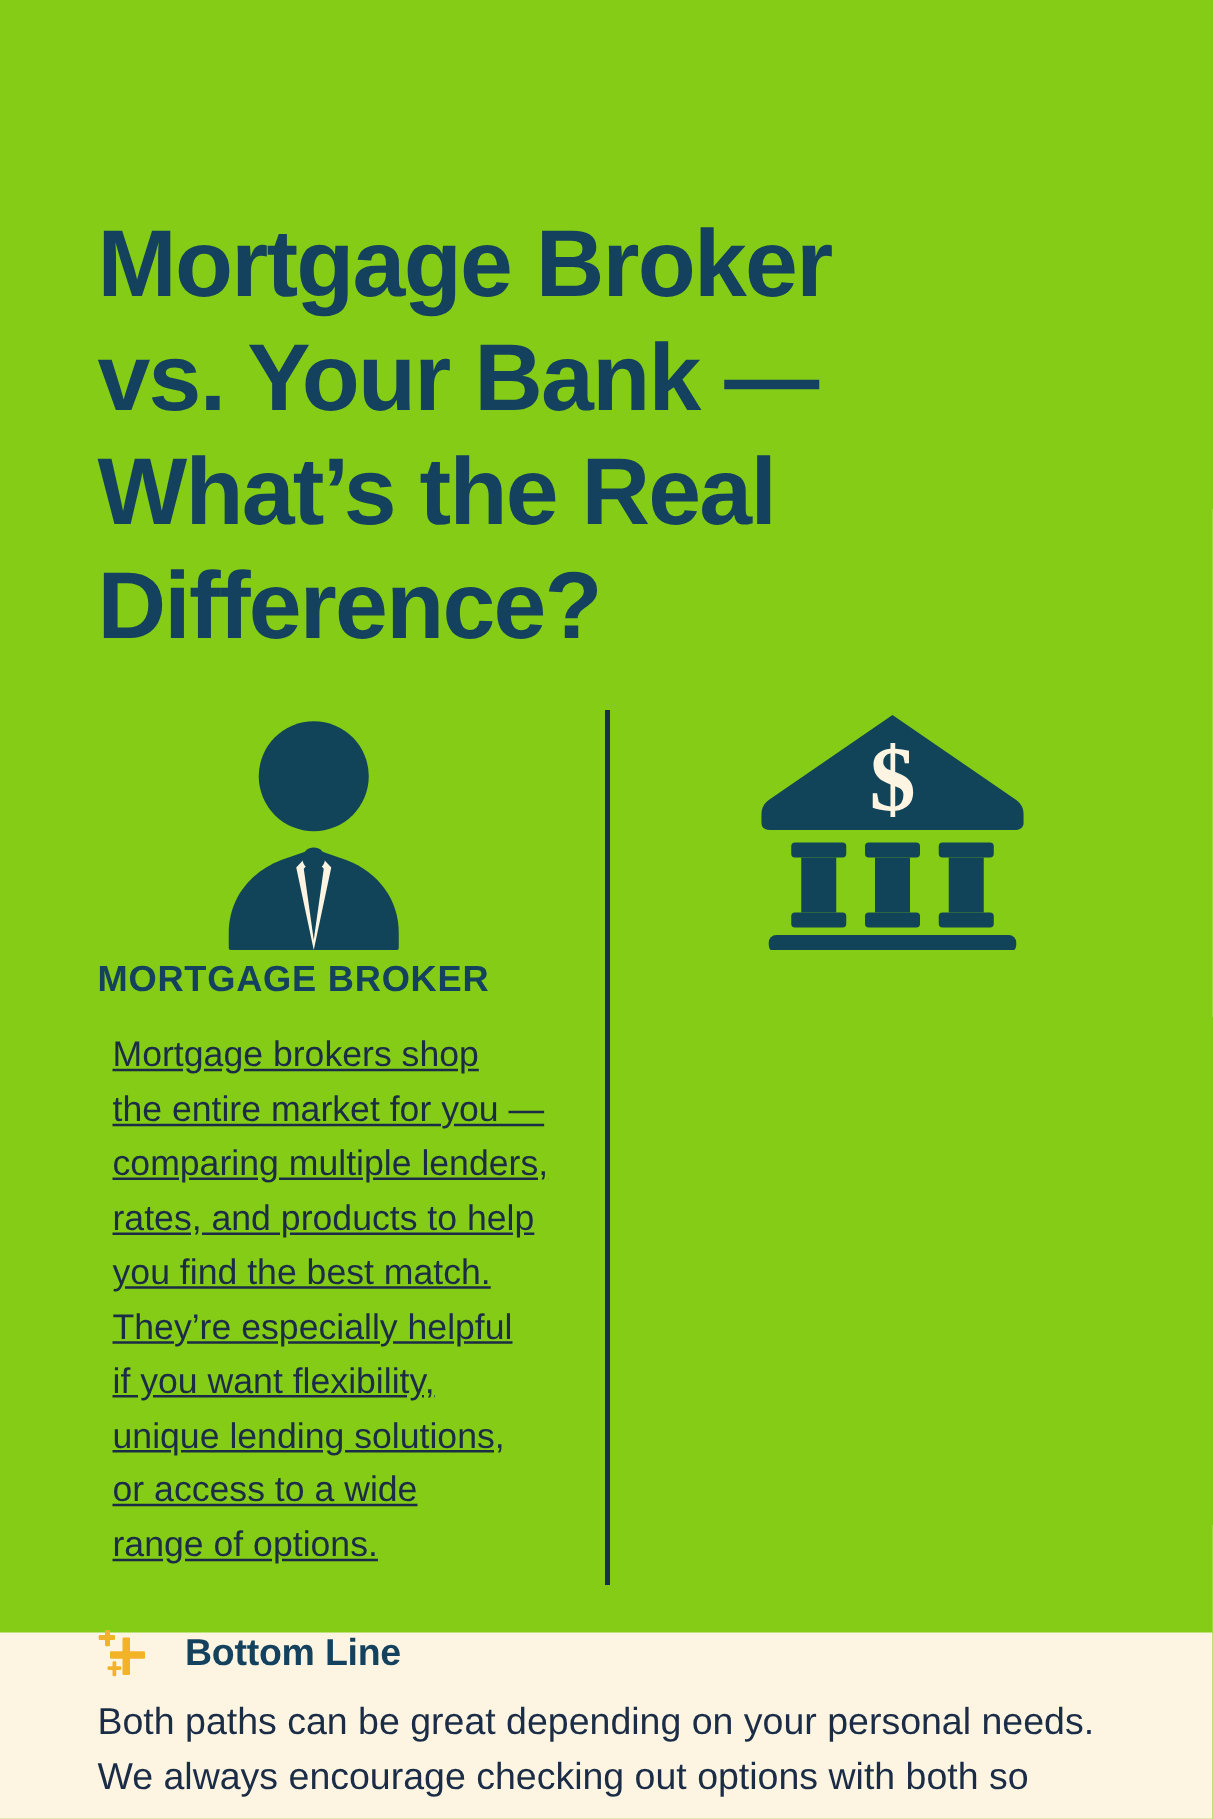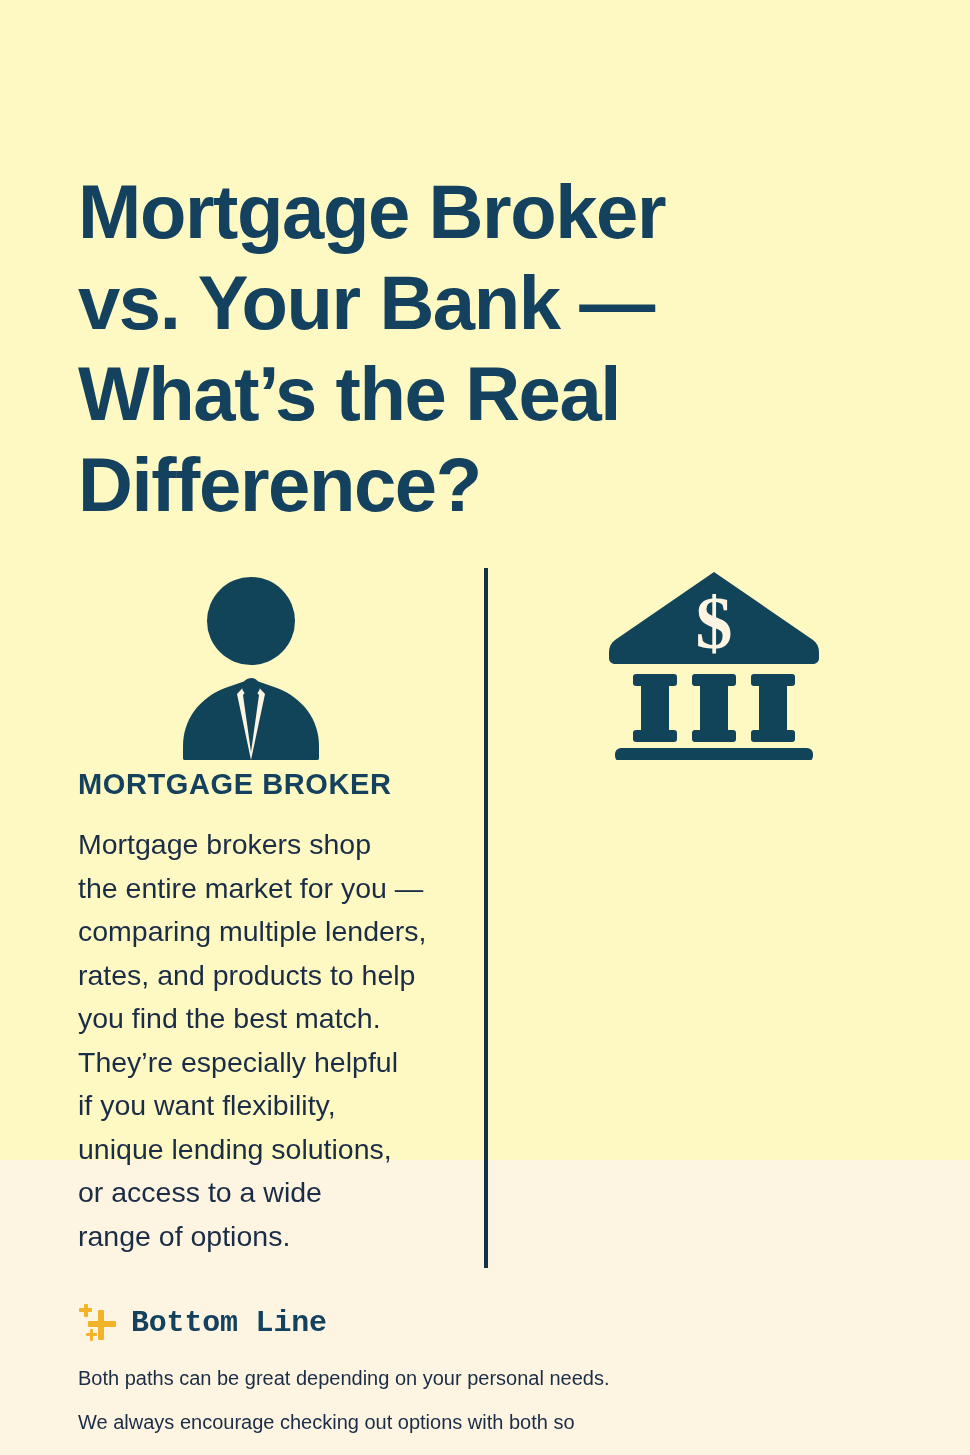--- a/index.html
+++ b/index.html
@@ -10,22 +10,22 @@
     width: 970px;
     height: 1455px;
     overflow: hidden;
     background: #fdf5e2;
     font-family: "Liberation Sans", sans-serif;
   }
 
   #poster {
     position: relative;
     width: 970px;
-    height: 1160px;
-    background: #fef9c3;
+    height: 1306px;
+    background: #84cc16;
     box-sizing: border-box;
   }
 
   
   #title-block {
     position: absolute;
     left: 78px;
     top: 166px;
     width: 700px;
   }
@@ -78,50 +78,50 @@
     margin: 0 0 22px 0;
     font-size: 29px;
     font-weight: 700;
     letter-spacing: 0.6px;
     color: #14425e;
     text-transform: uppercase;
   }
   .col-heading.center { padding-left: 62px; }
 
   .col-body {
-    margin: 0;
+    margin: 12px;
     font-size: 28.5px;
     line-height: 43.5px;
     color: #1b2c46;
     white-space: pre-line;
+    text-decoration: underline;
   }
 
   
   #bottom-line {
     position: absolute;
     left: 78px;
     top: 1302px;
     width: 880px;
   }
   .bl-head {
     display: flex;
     align-items: center;
-    gap: 13px;
+    gap: 30px;
     margin-bottom: 12px;
-    font-family: Liberation Mono, monospace;
   }
   .bl-title {
     font-size: 30px;
     font-weight: 700;
     color: #14425e;
     letter-spacing: -0.2px;
   }
   .bl-body {
     margin: 0;
-    font-size: 20px;
+    font-size: 30px;
     line-height: 44px;
     color: #1b2c46;
     white-space: pre-line;
   }
 
   svg { display: block; }
 </style>
 </head>
 <body>
 

